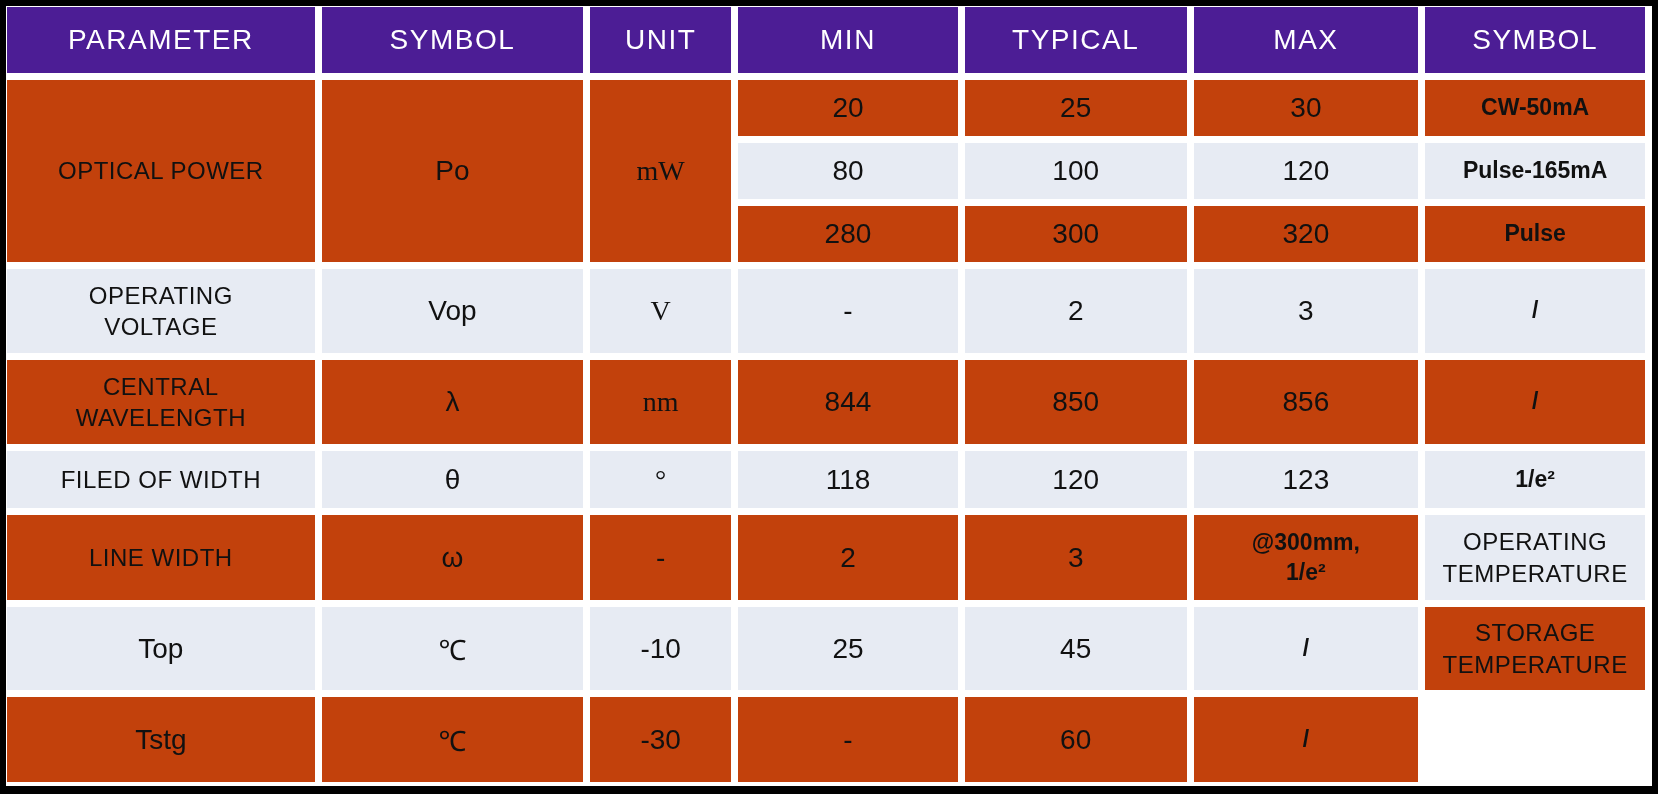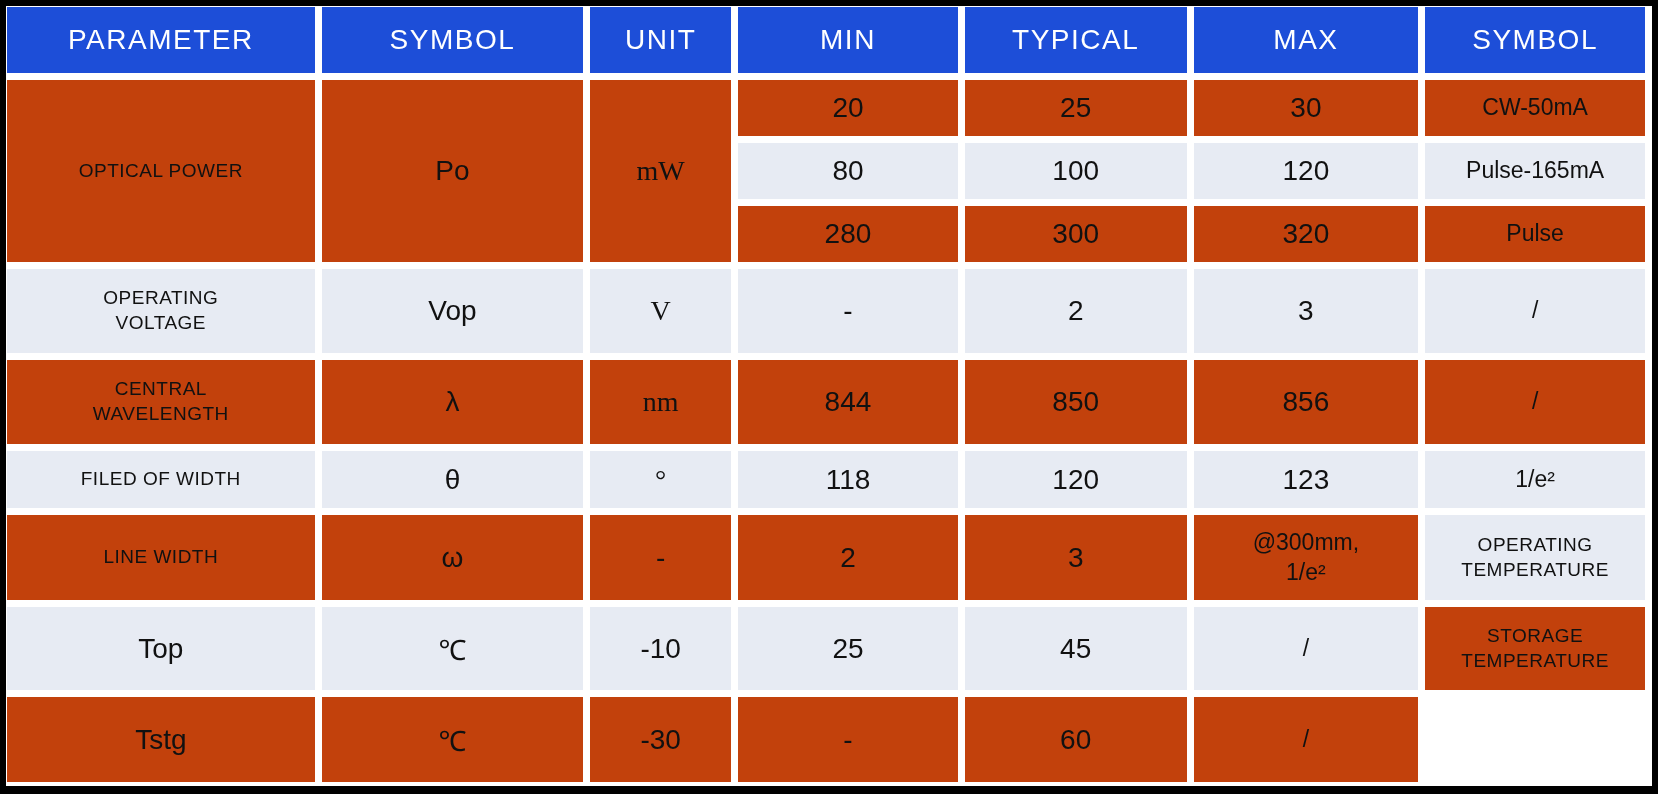--- a/index.html
+++ b/index.html
@@ -26,33 +26,33 @@
   }
   .cell {
     display: flex;
     align-items: center;
     justify-content: center;
     text-align: center;
     color: #111111;
     overflow: hidden;
   }
   .hdr {
-    background: #1d4ed8;
+    background: #4c1d95;
     color: #ffffff;
     font-size: 28px;
     letter-spacing: 1.5px;
   }
   .dark  { background: #c2410c; }
   .light { background: #E7EBF3; }
   .span3 { grid-row: span 3; }
-  .param { font-size: 19px; line-height: 1.3; white-space: pre-line; letter-spacing: 0.5px; }
+  .param { font-size: 24px; line-height: 1.3; white-space: pre-line; letter-spacing: 0.5px; }
   .sym   { font-size: 28px; }
   .unit  { font-size: 28px; font-family: Liberation Serif, serif; }
   .val   { font-size: 28px; }
-  .notes { font-size: 23px; line-height: 1.3; white-space: pre-line; }
+  .notes { font-size: 23px; line-height: 1.3; white-space: pre-line; font-weight: bold; }
 </style>
 </head>
 <body>
 
 <div class="frame">
   <div class="grid">
 
     <div class="cell hdr">PARAMETER</div>
     <div class="cell hdr">SYMBOL</div>
     <div class="cell hdr">UNIT</div>

